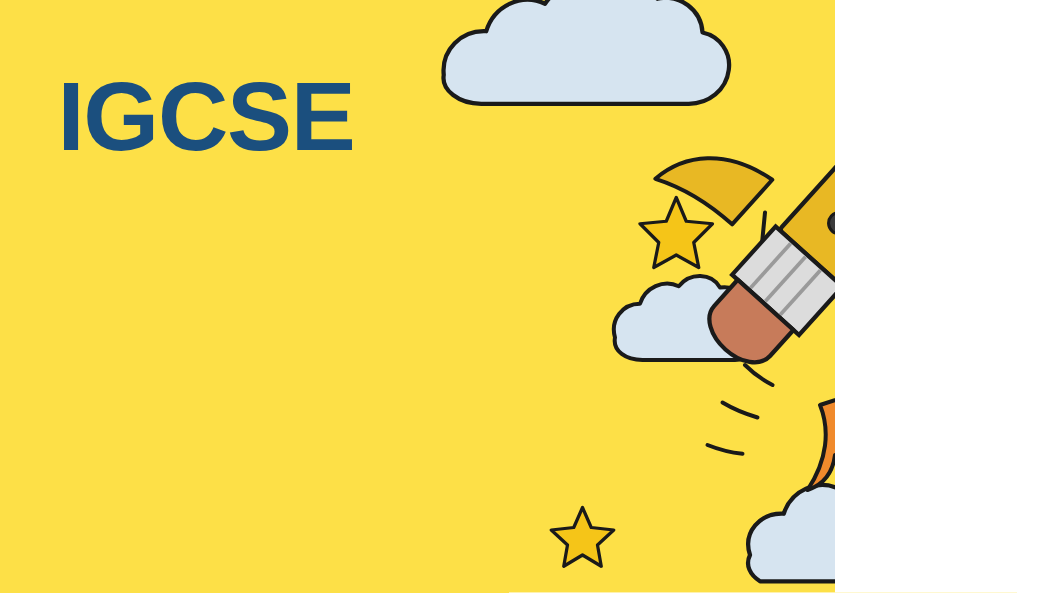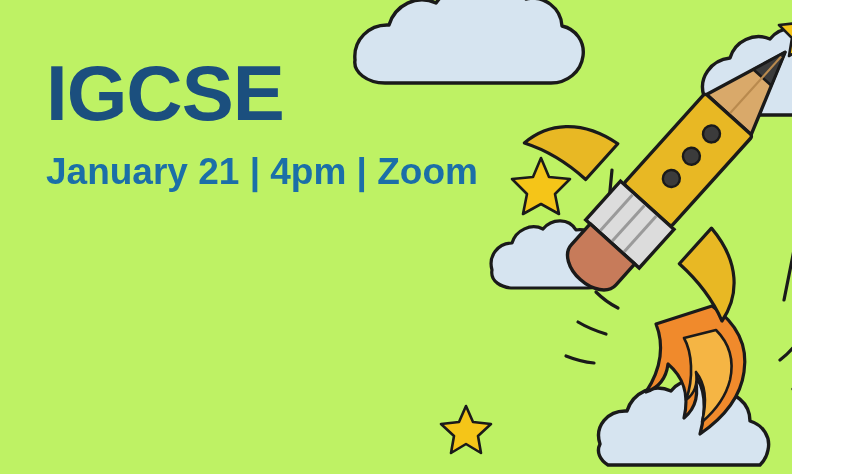--- a/index.html
+++ b/index.html
@@ -2,24 +2,24 @@
 <html><head>
 <meta charset="utf-8">
 <style>
   html, body {
     margin: 0;
     padding: 0;
     background: #ffffff;
   }
   #poster {
     position: relative;
-    width: 792px;
+    width: 668px;
     height: 474px;
     overflow: hidden;
-    background: #bef264;
+    background: #fde047;
     font-family: "Liberation Sans", sans-serif;
   }
   #art {
     position: absolute;
     inset: 0;
     width: 844px;
     height: 474px;
   }
   #text-block {
     position: absolute;
@@ -174,16 +174,15 @@
       <path d="M805 6 l7 17 18 2 -13 13 3 18 -15-9 -16 9 3-18 -13-13 19-2z"></path>
       <path d="M541 158 l8 19 21 2 -15 15 4 20 -18-10 -18 10 4-20 -15-15 21-2z"></path>
       <path d="M824 218 l6 15 16 2 -12 11 3 16 -13-8 -14 8 3-16 -12-11 17-2z"></path>
       <path d="M466 406 l7 16 18 2 -13 12 3 17 -15-9 -15 9 3-17 -13-12 18-2z"></path>
       <path d="M836 120 l4 10 11 1 -8 8 2 11 -9-6 -10 6 2-11 -8-8 12-1z" opacity="0"></path>
     </g>
   </svg>
 
   <div id="text-block">
     <h1 class="title-main">IGCSE</h1>
-    <p class="title-date">January 21 | 4pm | Zoom</p>
   </div>
 
 </div>
 
 </body></html>

